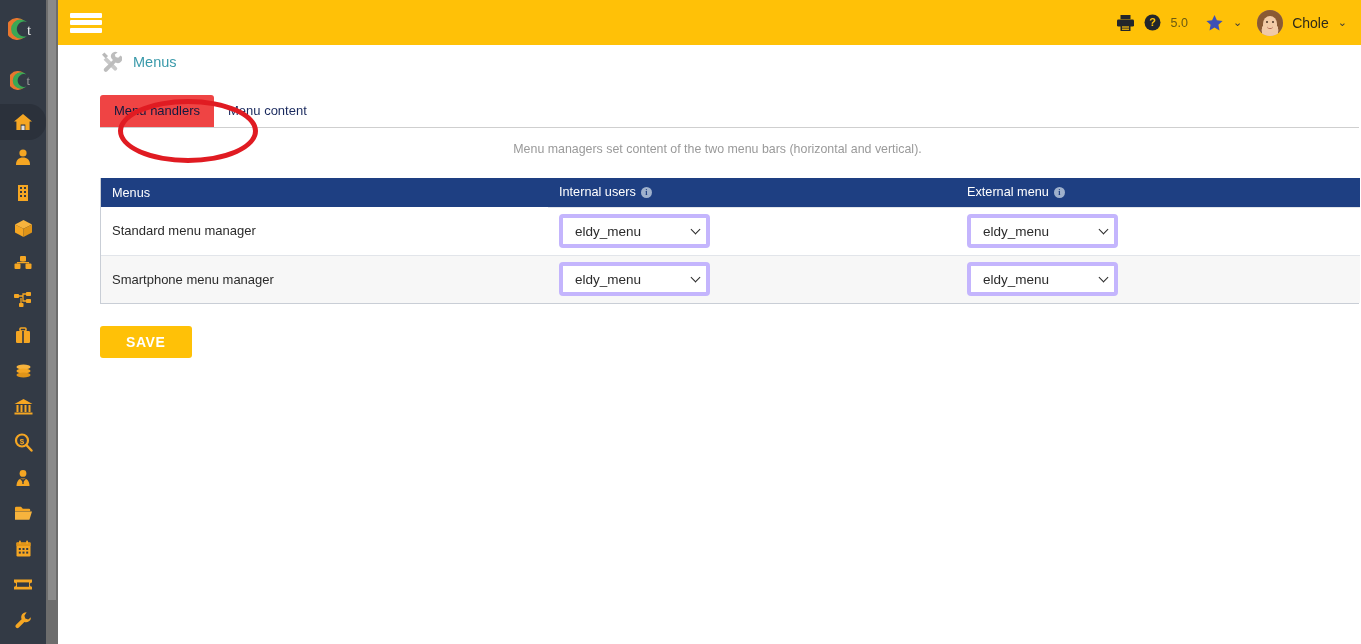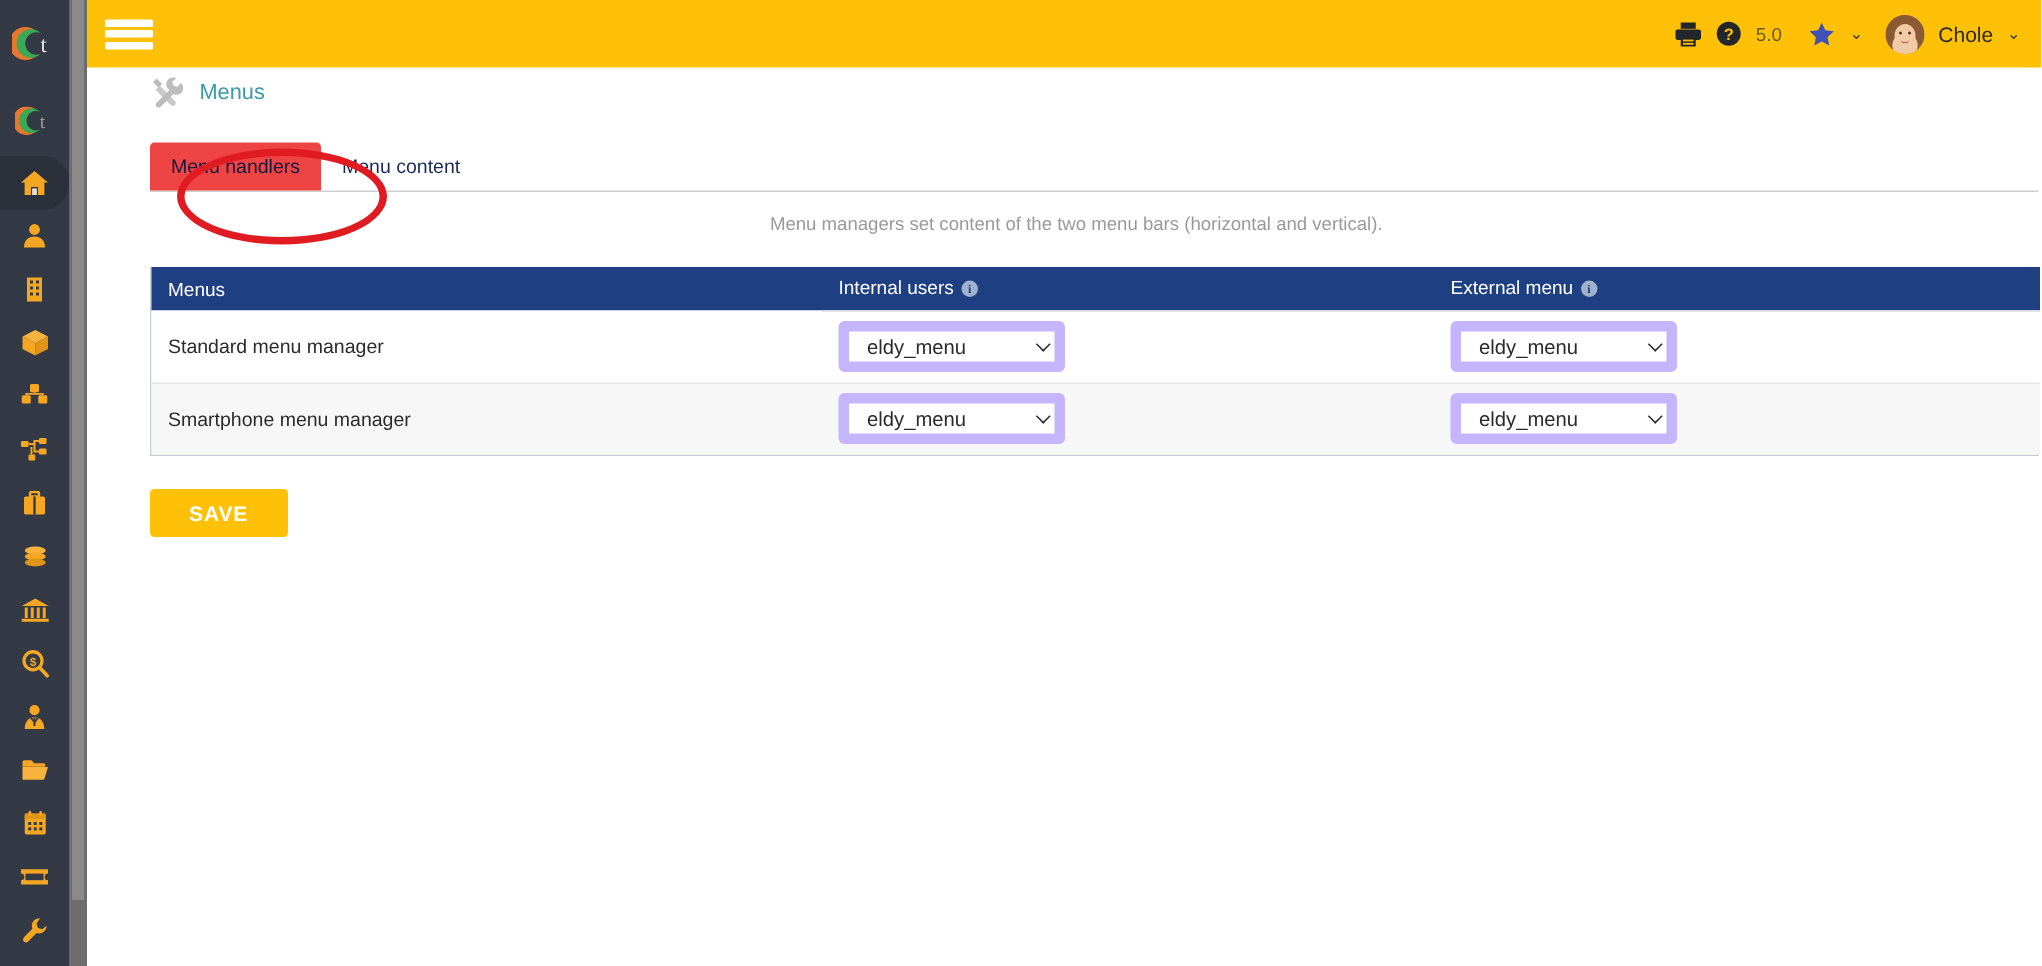--- a/index.html
+++ b/index.html
@@ -182,21 +182,21 @@
     vertical-align: middle;
     border-top: 1px solid #e2e5ea;
   }
   table.grid tbody tr.odd td { background: #ffffff; }
   table.grid tbody tr.even td { background: #f7f7f7; }
   table.grid tbody tr.odd td:first-child { border-top: none; }
 
   .sel {
     -webkit-appearance: none; appearance: none;
     width: 151px; height: 34px;
-    border: 7px solid #c4b5fd;
+    border: 4px solid #c4b5fd;
     border-radius: 4px;
     background: #ffffff;
     font-size: 13.5px;
     color: #2b2b2b;
     padding: 0 26px 0 12px;
     font-family: "Liberation Sans", sans-serif;
     cursor: pointer;
   }
   .sel-wrap { position: relative; display: inline-block; }
   .sel-wrap .caret {

